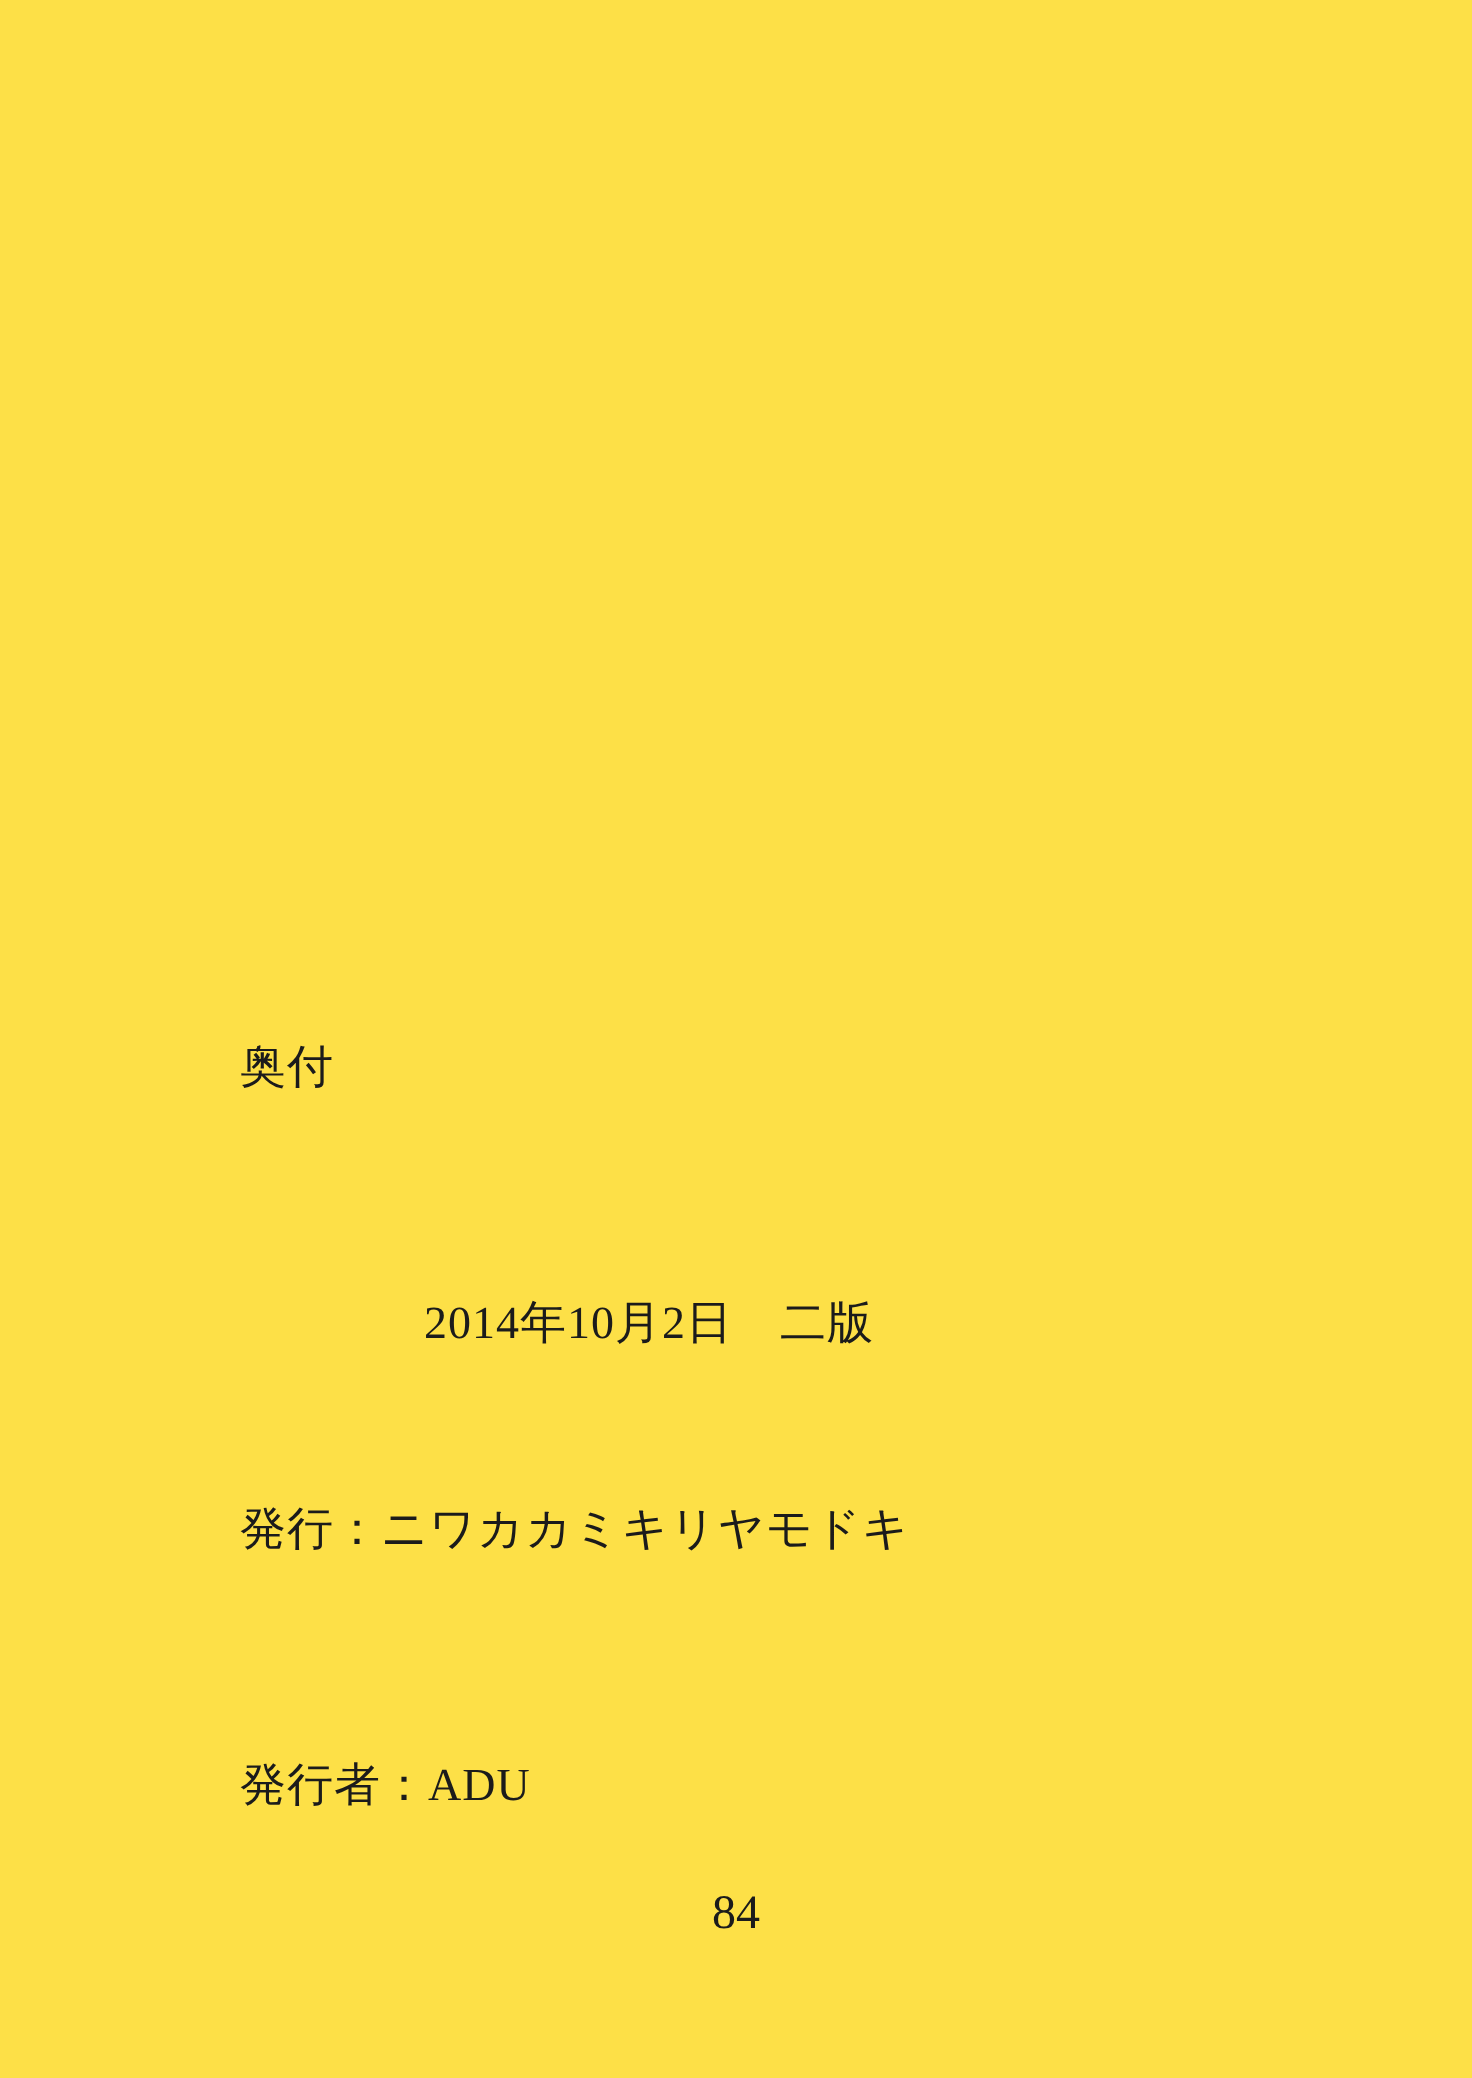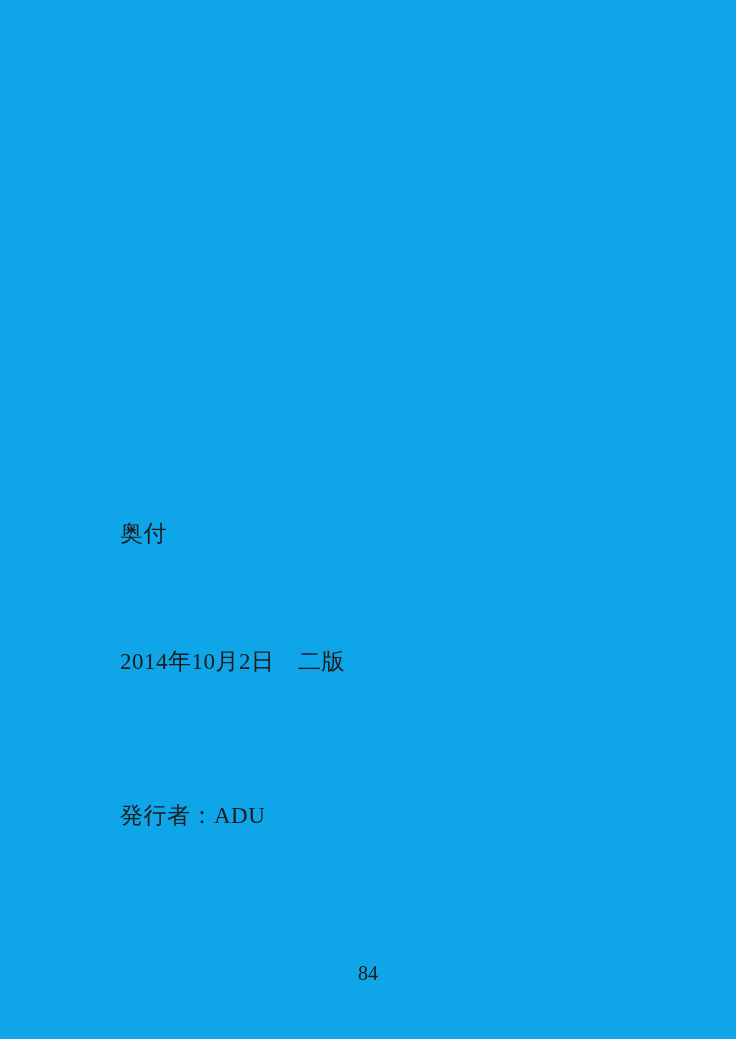--- a/index.html
+++ b/index.html
@@ -4,65 +4,66 @@
 <style>
   html, body {
     margin: 0;
     padding: 0;
     background: #ffffff;
   }
   .page {
     position: relative;
     width: 736px;
     height: 1039px;
-    background: #0ea5e9;
+    background: #fde047;
     overflow: hidden;
     font-family: "Liberation Serif", "DejaVu Serif", serif;
     color: #1b1b1b;
   }
   .content {
     position: absolute;
     left: 120px;
     top: 470px;
     font-size: 23px;
     line-height: 25.6px;
     white-space: pre;
     letter-spacing: 0.5px;
   }
   .line {
     height: 25.6px;
   }
   .indent-date {
+    margin-left: 92px;
   }
   .url-line {
     margin-left: -8px;
   }
   .page-number {
     position: absolute;
     top: 946px;
     left: 0;
     width: 736px;
     text-align: center;
-    font-size: 20px;
+    font-size: 24px;
     line-height: 22px;
     color: #1b1b1b;
-    margin-top: 16px;
   }
 </style>
 </head>
 <body>
 
 <div class="page">
 
   <div class="content">
     <div class="line">奥付</div>
 
 
     <div class="line indent-date">2014年10月2日　二版</div>
 
+    <div class="line">発行：ニワカカミキリヤモドキ</div>
 
 
     <div class="line">発行者：ADU</div>
 
     
 
     
 
     
 

